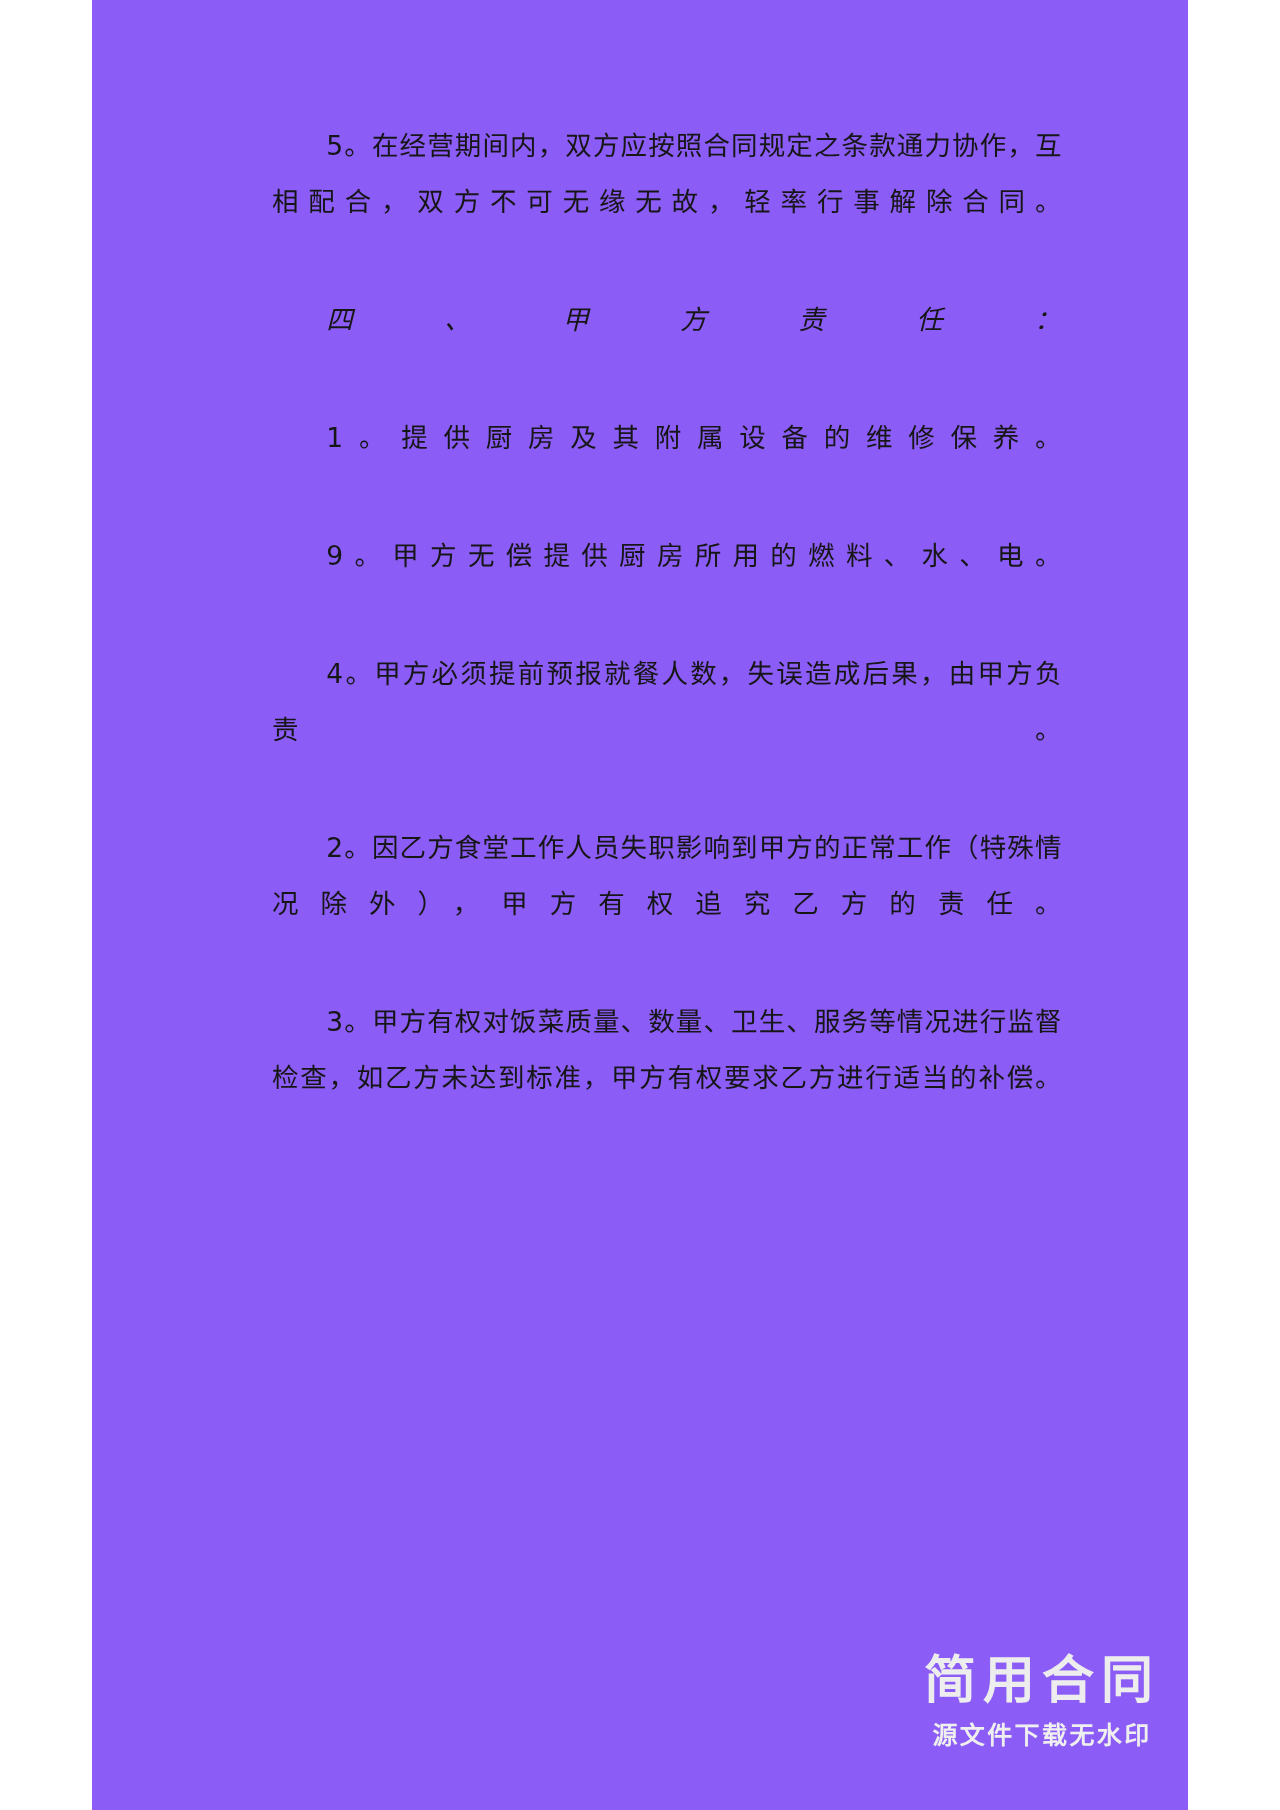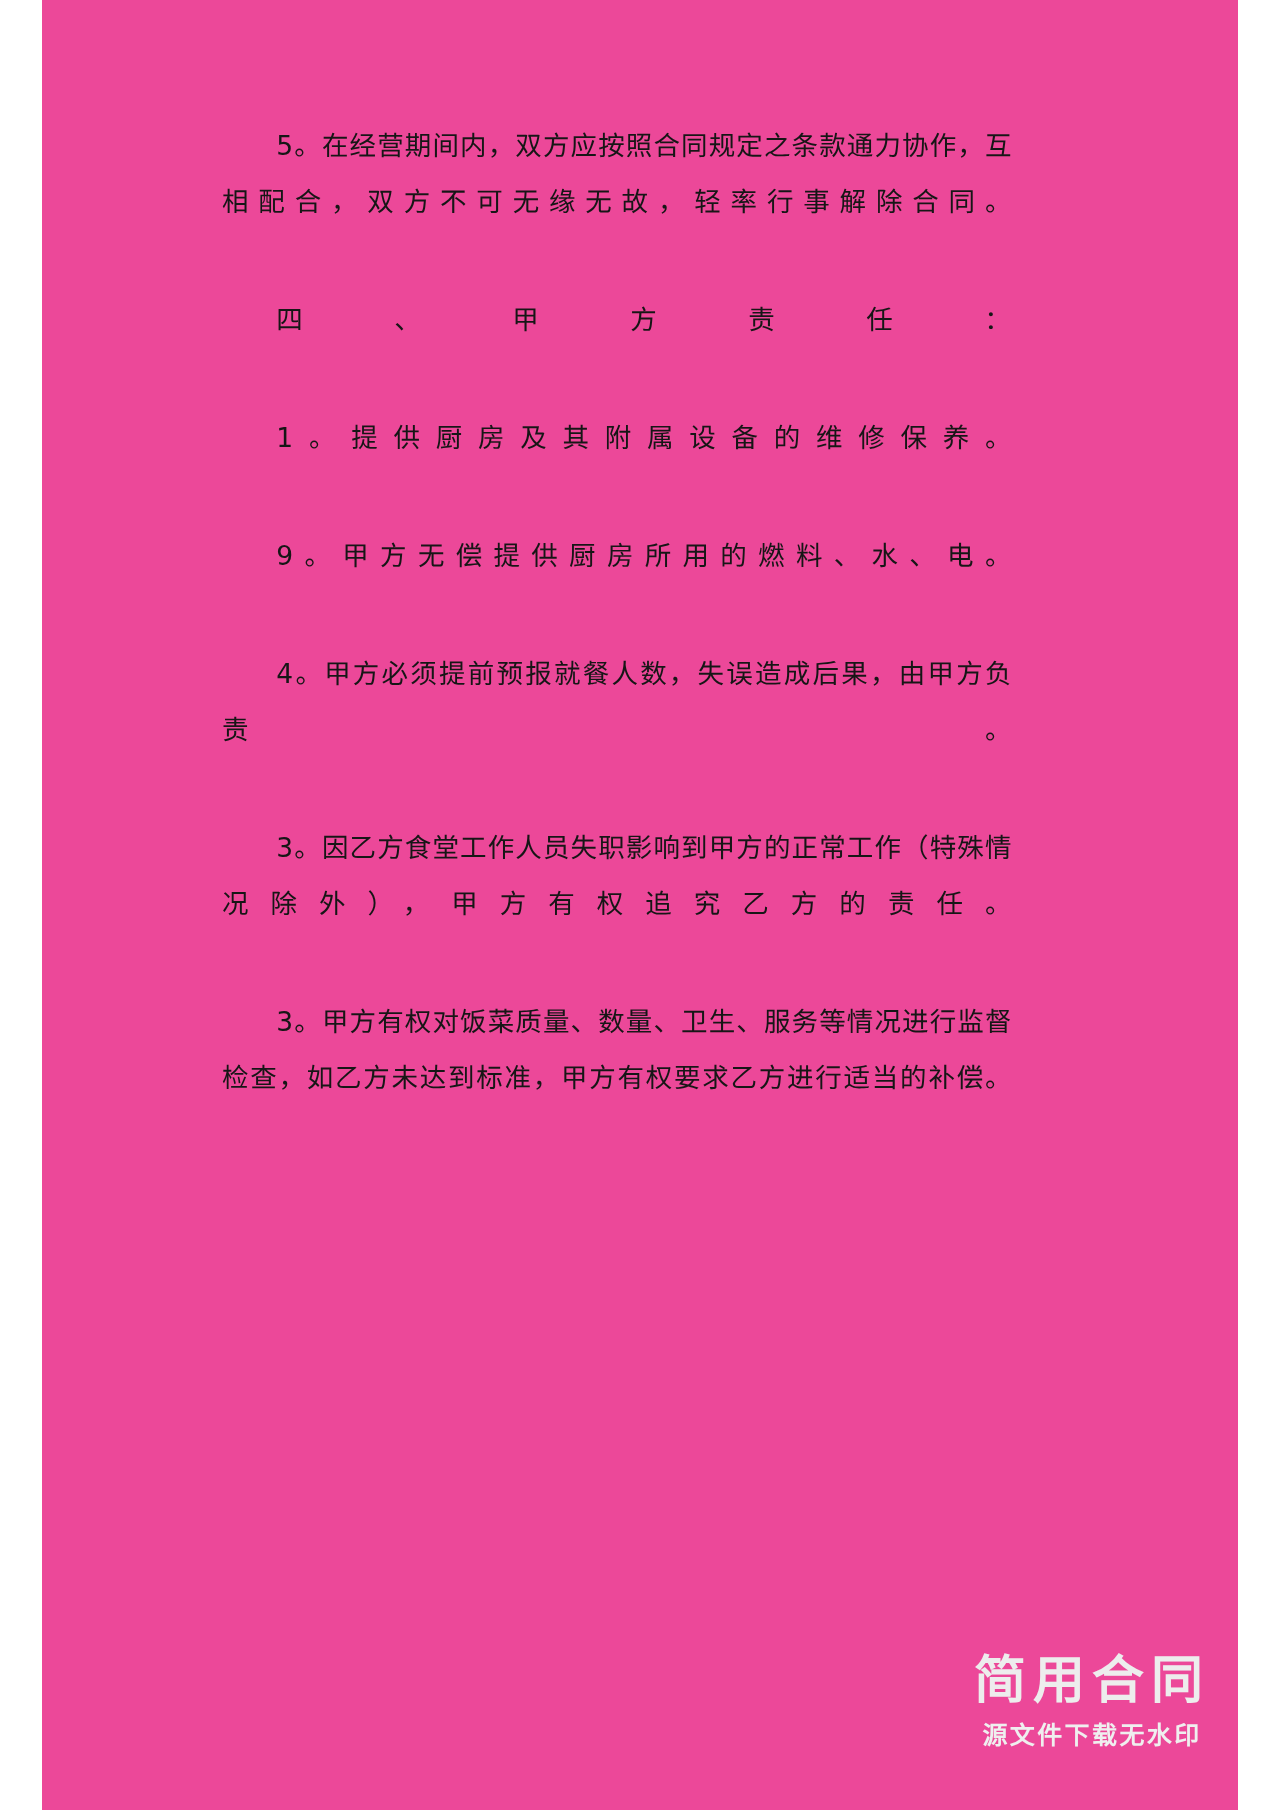--- a/index.html
+++ b/index.html
@@ -6,24 +6,24 @@
   html, body {
     margin: 0;
     padding: 0;
     background: #ffffff;
   }
   body {
     font-family: "DejaVu Sans", "Liberation Sans", sans-serif;
   }
   .page {
     position: relative;
-    width: 1196px;
+    width: 1096px;
     height: 1810px;
     margin: 0 auto;
-    background: #ec4899;
+    background: #8b5cf6;
     overflow: hidden;
     box-sizing: border-box;
   }
   .doc-body {
     position: absolute;
     left: 180px;
     top: 118px;
     width: 790px;
     z-index: 2;
   }
@@ -37,20 +37,21 @@
     letter-spacing: 0.6px;
     margin: 0 0 6px 0;
     white-space: normal;
   }
   .para.indent {
     text-indent: 2.05em;
   }
   .para.heading {
     text-indent: 2.05em;
     letter-spacing: 1.2px;
+    font-style: italic;
   }
   
   .para::after {
     content: "";
     display: inline-block;
     width: 100%;
   }
   .watermark {
     position: absolute;
     right: 28px;
@@ -94,21 +95,21 @@
 
     <p class="para indent">1。提供厨房及其附属设备的维修保养。</p>
 
     <p class="para indent">9。甲方无偿提供厨房所用的燃料、水、电。</p>
 
 
     <p class="para indent">4。甲方必须提前预报就餐人数，失误造成后果，由甲方负责。</p>
 
 
 
-    <p class="para indent">3。因乙方食堂工作人员失职影响到甲方的正常工作（特殊情况除外），甲方有权追究乙方的责任。</p>
+    <p class="para indent">2。因乙方食堂工作人员失职影响到甲方的正常工作（特殊情况除外），甲方有权追究乙方的责任。</p>
 
     <p class="para indent">3。甲方有权对饭菜质量、数量、卫生、服务等情况进行监督检查，如乙方未达到标准，甲方有权要求乙方进行适当的补偿。</p>
 
   </div>
 
   <div class="watermark">
     <div class="wm-main">简用合同</div>
     <div class="wm-sub">源文件下载无水印</div>
   </div>
 

